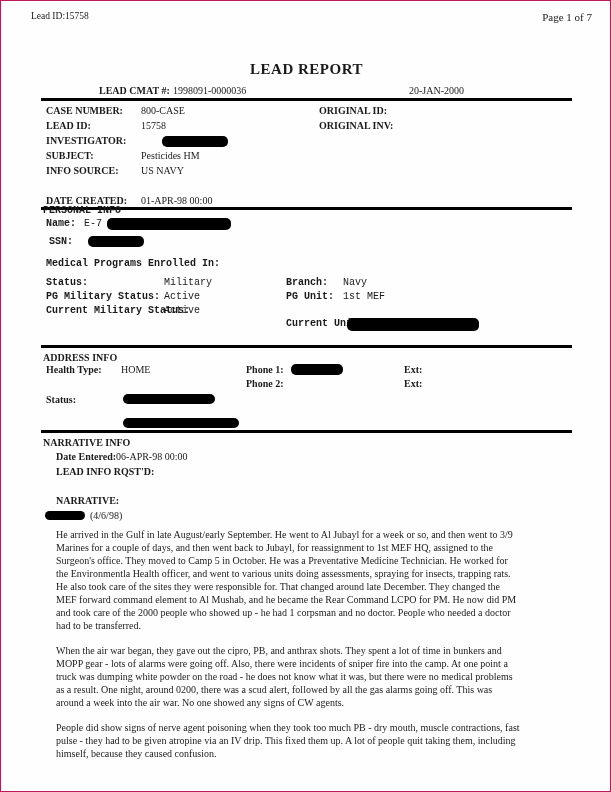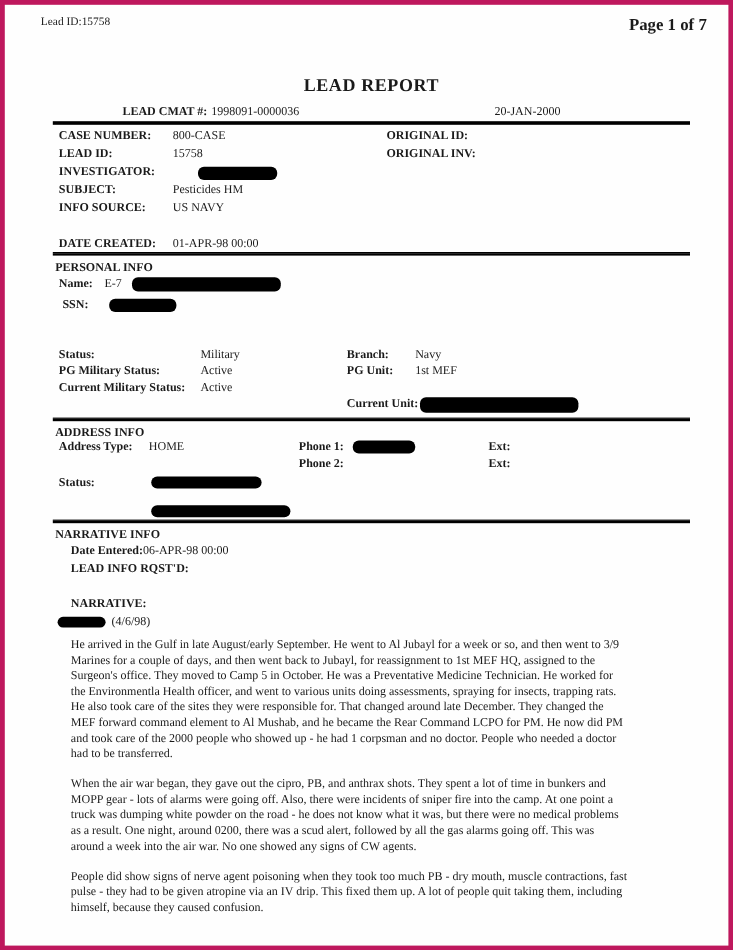--- a/index.html
+++ b/index.html
@@ -1,29 +1,29 @@
 <!DOCTYPE html>
 <html><head>
 <meta charset="utf-8">
 <style>
   * { margin:0; padding:0; box-sizing:border-box; }
   html,body { background:#e8e8e8; }
   .page {
     position:relative;
     width:611px; height:792px;
     background:#fefefe;
-    border:4px solid #be185d;
+    border:1px solid #be185d;
     font-family:"Liberation Serif", serif;
     color:#1a1a1a;
     overflow:hidden;
   }
   .abs { position:absolute; white-space:nowrap; }
 
   .hdr-left  { top:10px; left:30px;  font-size:9.5px; }
-  .hdr-right { top:10px; right:18px; font-size:14px;font-weight:bold; }
+  .hdr-right { top:10px; right:18px; font-size:11px; }
 
   .title { top:60px; left:0; width:611px; text-align:center;
            font-size:15px; font-weight:bold; letter-spacing:0.5px; white-space:nowrap; position:absolute; }
 
   .cmat-row { top:84px; left:40px; width:530px; height:14px; }
   .cmat-label { position:absolute; left:58px; font-size:10px; font-weight:bold; }
   .cmat-value { position:absolute; left:132px; font-size:10px; }
   .cmat-date  { position:absolute; left:368px; font-size:10px; }
 
   .rule { position:absolute; left:40px; width:531px; }
@@ -41,21 +41,21 @@
 
   
   .fields { top:100px; height:84px; }
   .c1 { left:5px; }   
   .c2 { left:100px; } 
   .c3 { left:278px; } 
   .c4 { left:253px; } 
   .c5 { left:405px; } 
 
   
-  .personal { top:212px; height:132px; }
+  .personal { top:202px; height:132px;font-family:Liberation Mono, monospace; }
   .p1 { left:5px; }
   .p2 { left:123px; }
   .p3 { left:245px; }
   .p4 { left:302px; }
 
   
   .address { top:349px; height:80px; }
   .a1 { left:5px; }
   .a2 { left:80px; }
   .a3 { left:205px;text-align:right; }
@@ -123,20 +123,23 @@
     <span class="lab" style="left:2px; top:2px;">PERSONAL INFO</span>
     <div class="row" style="top:15px">
       <span class="lab p1">Name:</span>
       <span style="left:43px">E-7</span>
       <span class="redact" style="left:66px; top:0px; width:124px; height:12px;"></span>
     </div>
     <div class="row" style="top:33px">
       <span class="lab" style="left:8px">SSN:</span>
       <span class="redact" style="left:47px; top:0px; width:56px; height:11px;"></span>
     </div>
+    <div class="row" style="top:55px">
+      <span class="lab p1">Medical  Programs Enrolled In:</span>
+    </div>
     <div class="row" style="top:74px">
       <span class="lab p1">Status:</span>
       <span class="p2">Military</span>
       <span class="lab p3">Branch:</span>
       <span class="p4">Navy</span>
     </div>
     <div class="row" style="top:88px">
       <span class="lab p1">PG Military Status:</span>
       <span class="p2">Active</span>
       <span class="lab p3">PG Unit:</span>
@@ -150,21 +153,21 @@
       <span class="lab p3">Current Unit:</span>
       <span class="redact" style="left:306px; top:0px; width:132px; height:13px;"></span>
     </div>
   </div>
 
   <div class="rule rule-double r3"></div>
 
   <div class="sec address">
     <span class="lab" style="left:2px; top:2px;">ADDRESS INFO</span>
     <div class="row" style="top:14px">
-      <span class="lab a1">Address Type:</span>
+      <span class="lab a1">Health Type:</span>
       <span class="a2">HOME</span>
       <span class="lab a3">Phone 1:</span>
       <span class="redact" style="left:250px; top:0px; width:52px; height:11px;"></span>
       <span class="lab a5">Ext:</span>
     </div>
     <div class="row" style="top:28px">
       <span class="lab a3">Phone 2:</span>
       <span class="lab a5">Ext:</span>
     </div>
     <div class="row" style="top:44px">

